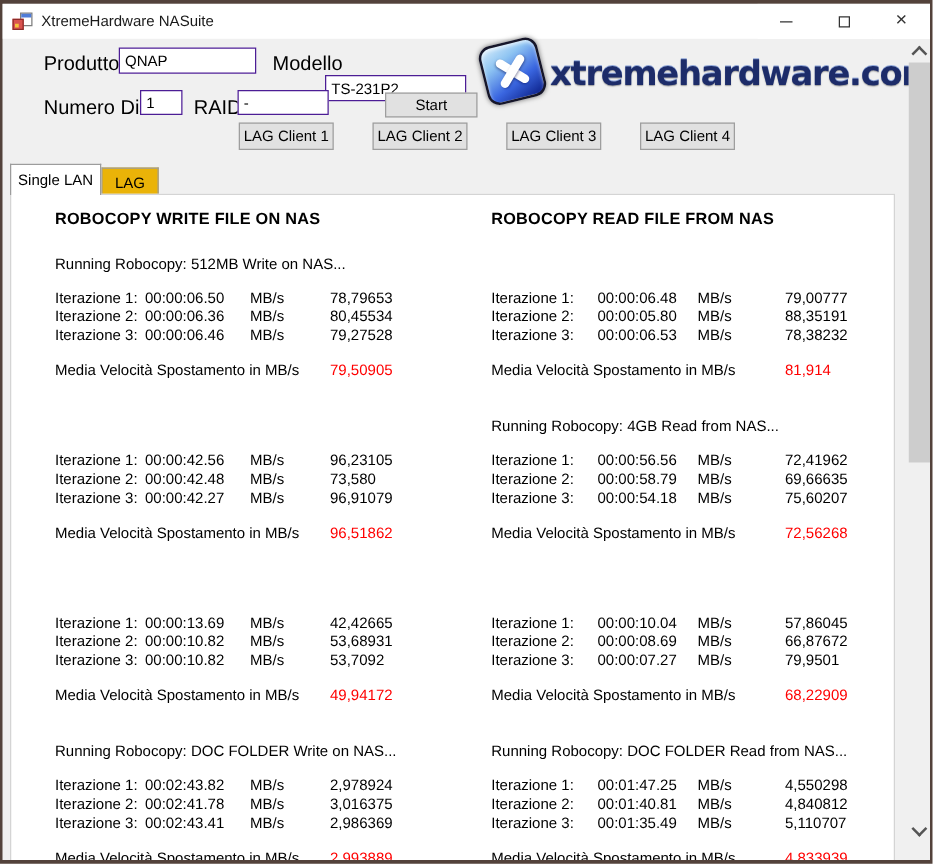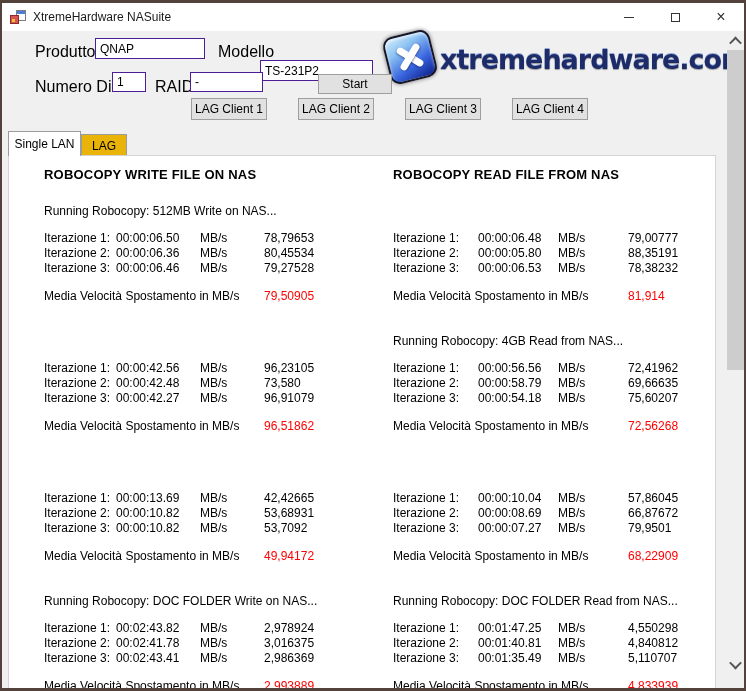--- a/index.html
+++ b/index.html
@@ -110,21 +110,21 @@
   <span class="logo-icon">
     <span class="xbar xbar1"></span>
     <span class="xbar xbar2"></span>
   </span>
   <span class="logo-text">xtremehardware.com</span>
 
   <span class="lbl" style="left:33px;top:75px">Numero Dischi</span>
   <input class="tbx" style="left: 110px; top: 69px; width: 34px; height: 20px;" value="1">
   <span class="lbl" style="left:153px;top:75px">RAID</span>
   <input class="tbx" style="left: 188px; top: 69px; width: 73px; height: 20px;" value="-">
-  <button class="btn" style="left:316px;top:71px;width:74px;height:20px">Start</button>
+  <button class="btn" style="left:306px;top:71px;width:74px;height:20px">Start</button>
 
   <button class="btn" style="left:189px;top:95px;width:76px;height:22px">LAG Client 1</button>
   <button class="btn" style="left:296px;top:95px;width:76px;height:22px">LAG Client 2</button>
   <button class="btn" style="left:403px;top:95px;width:76px;height:22px">LAG Client 3</button>
   <button class="btn" style="left:510px;top:95px;width:76px;height:22px">LAG Client 4</button>
 
   <div class="tab tab-active">Single LAN</div>
   <div class="tab tab-inactive">LAG</div>
 
   <div class="panel">

